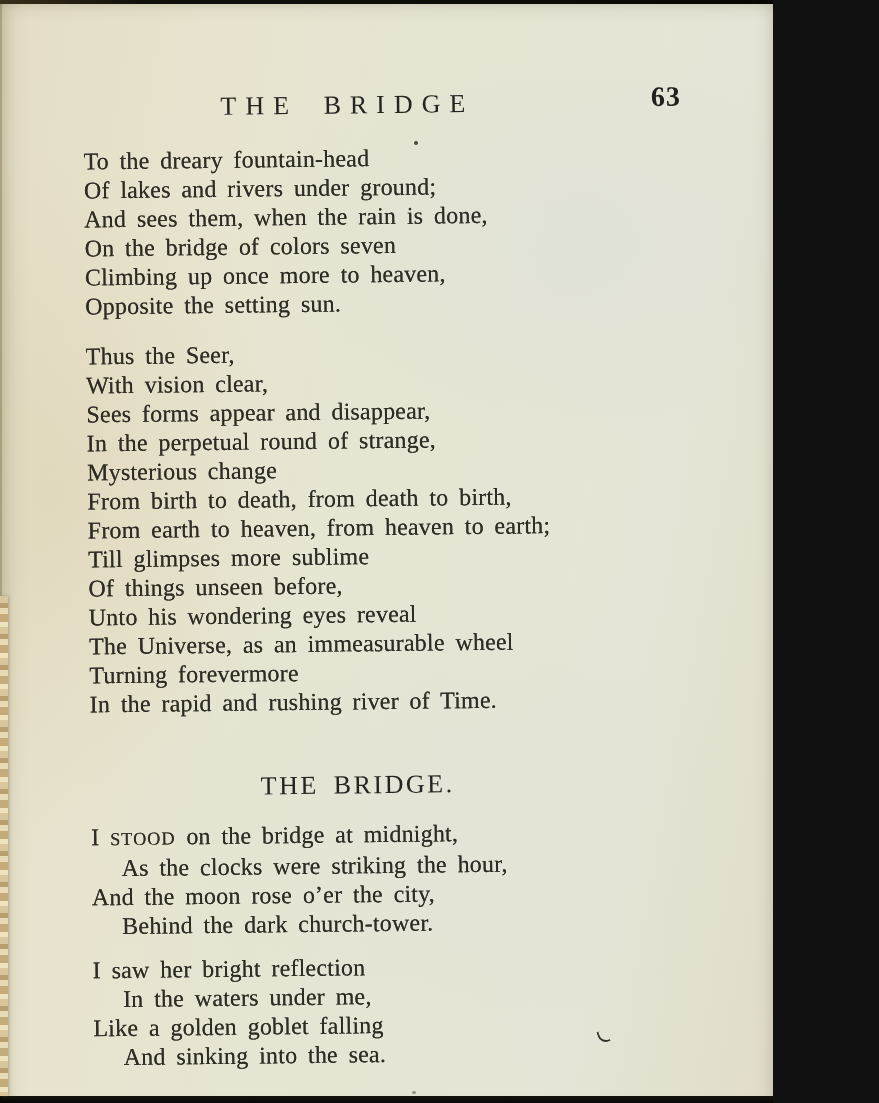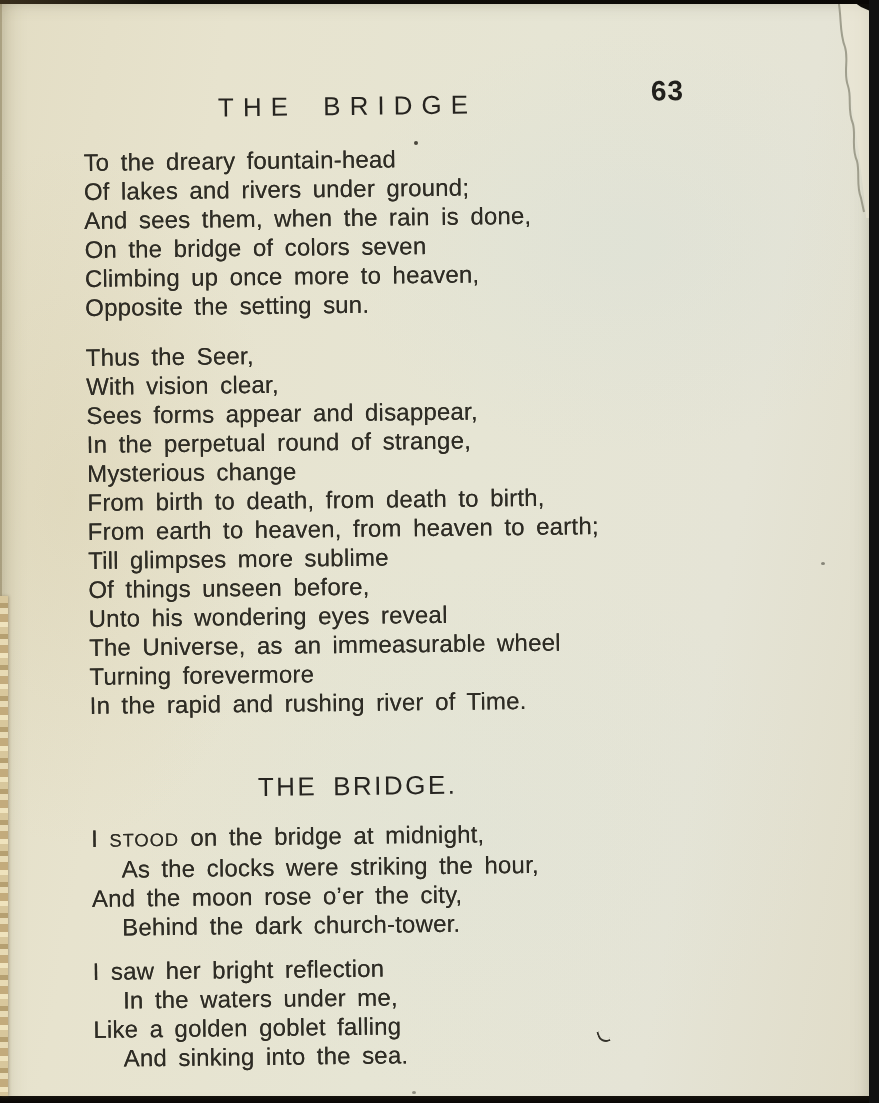--- a/index.html
+++ b/index.html
@@ -1,39 +1,39 @@
 <!DOCTYPE html>
 <html><head>
 <meta charset="utf-8">
 <style>
   html,body{margin:0;padding:0;background:#111;}
   .scan{
     position:relative;
-    width:869px;height:1103px;
+    width:773px;height:1103px;
     overflow:hidden;
-    font-family:Liberation Sans, sans-serif;
+    font-family:Liberation Serif, serif;
     background:
       radial-gradient(ellipse 420px 300px at 72% 22%, rgba(214,222,216,.35), transparent 70%),
       radial-gradient(ellipse 500px 380px at 55% 75%, rgba(220,226,216,.30), transparent 70%),
       radial-gradient(ellipse 300px 500px at 8% 45%, rgba(205,190,145,.22), transparent 70%),
       linear-gradient(100deg,#e3ddc4 0%, #e7e3ce 22%, #e6e5d4 52%, #e5e4d6 78%, #e0dcc8 100%);
     box-shadow:
       inset 16px 0 22px -14px rgba(95,85,50,.38),
       inset -12px 0 18px -12px rgba(110,110,95,.28),
       inset 0 14px 20px -14px rgba(90,80,55,.30);
   }
   
   .content{position:absolute;inset:0;transform:rotate(-0.65deg);transform-origin:50% 50%;color:#2e2c25;}
 
   .running-header{
     position:absolute;top:90px;left:95px;width:515px;text-align:center;
     font-size:26px;letter-spacing:9px;word-spacing:10px;color:#262420;
   }
   .page-number{
-    position:absolute;top:78px;left:656px;
+    position:absolute;top:84px;left:656px;
     font-size:28px;font-weight:bold;letter-spacing:1px;color:#21201c;
   }
   .stanza{position:absolute;left:88px;}
   .line{font-size:24px;line-height:29px;letter-spacing:.2px;word-spacing:4.5px;white-space:nowrap;
         text-shadow:0 0 .5px rgba(42,40,32,.85);}
   .indent{padding-left:30px;}
   .s1{top:144px;}
   .s2{top:339px;}
   .s3{top:820px;}
   .s4{top:953px;}

